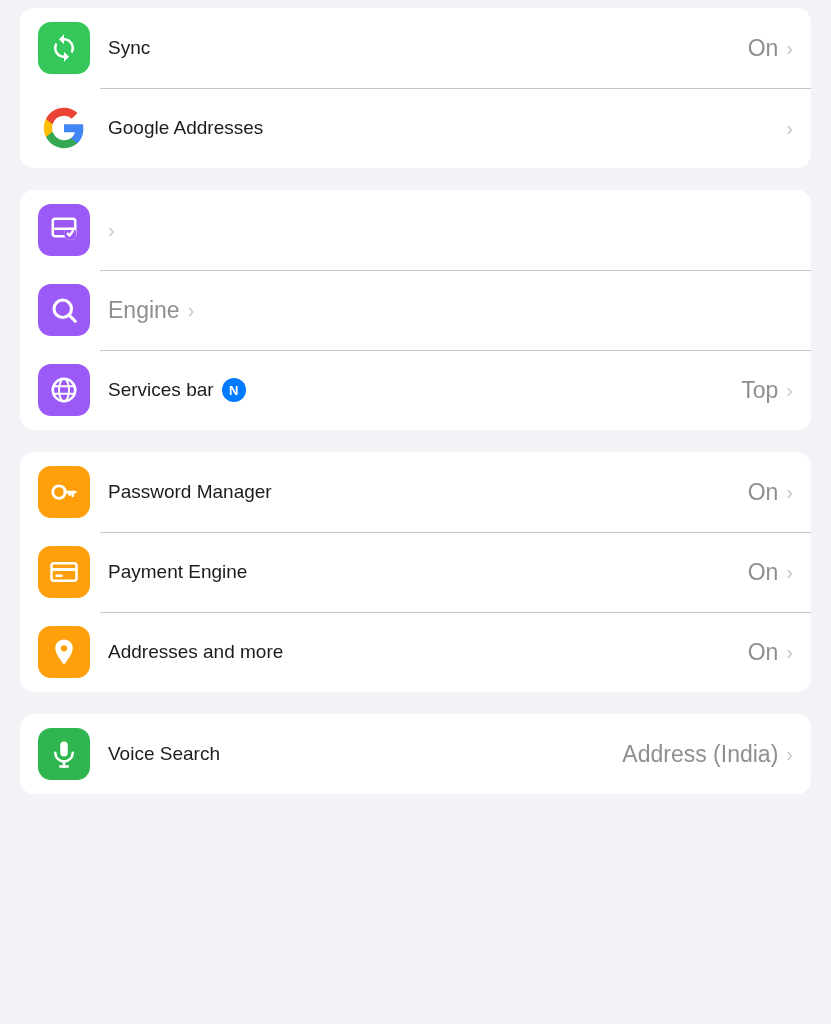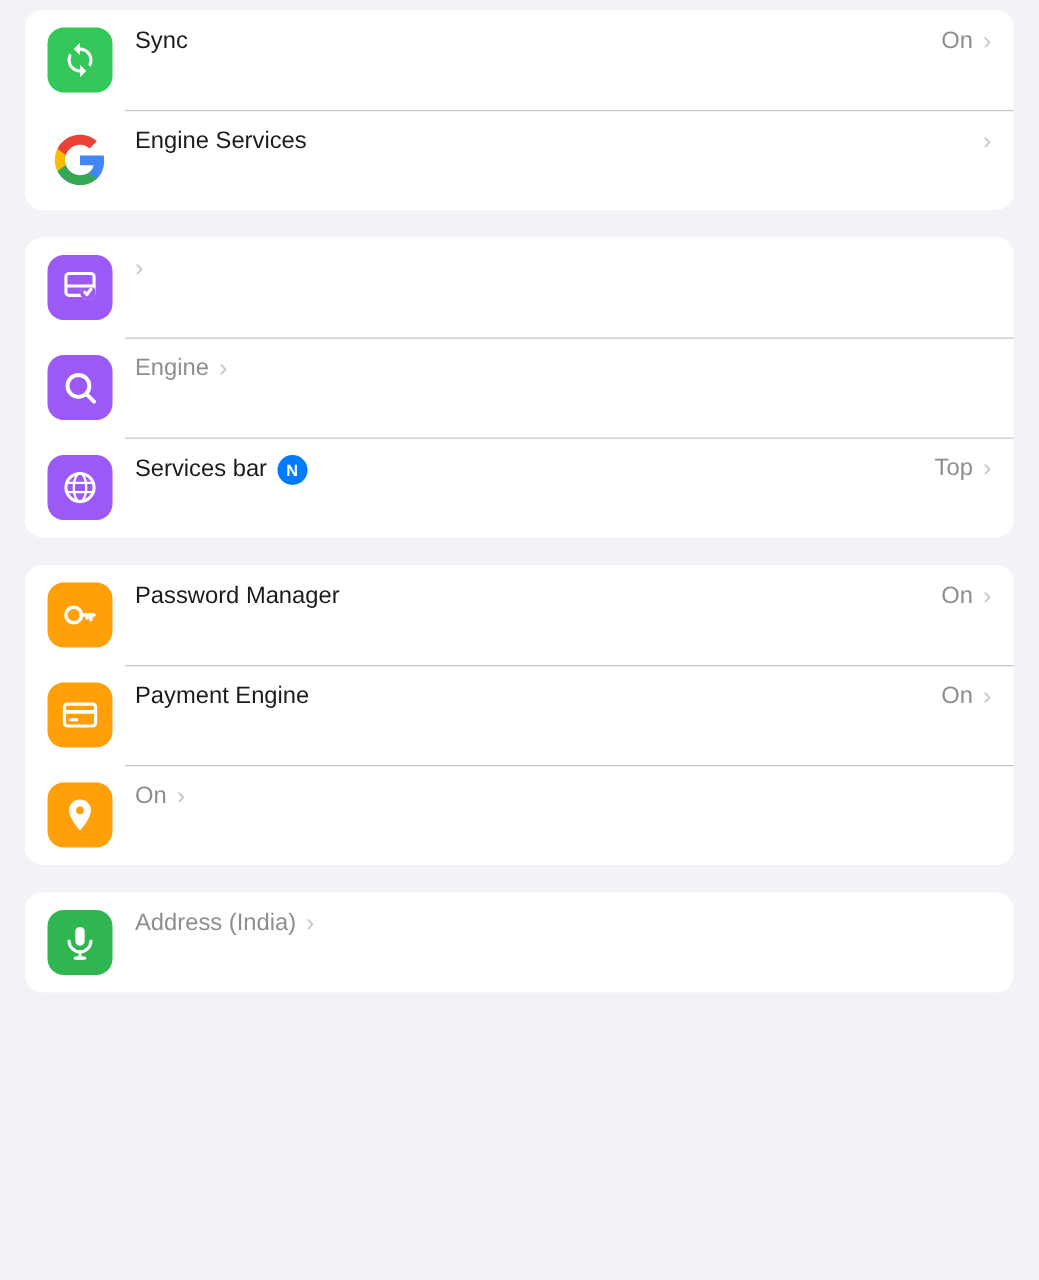--- a/index.html
+++ b/index.html
@@ -19,21 +19,21 @@
 
     .section {
       background: #ffffff;
       border-radius: 14px;
       margin-bottom: 22px;
       overflow: hidden;
     }
 
     .row {
       display: flex;
-      align-items: flex-start;
+      align-items: center;
       padding: 14px 18px;
       min-height: 70px;
       position: relative;
     }
 
     .row:not(:last-child)::after {
       content: '';
       position: absolute;
       bottom: 0;
       left: 80px;
@@ -81,21 +81,21 @@
       font-weight: 700;
       width: 24px;
       height: 24px;
       border-radius: 50%;
       display: flex;
       align-items: center;
       justify-content: center;
     }
 
     .row-value {
-      font-size: 19px;
+      font-size: 23px;
       color: #8e8e93;
       margin-right: 8px;
     }
 
     .chevron {
       color: #c7c7cc;
       font-size: 20px;
       font-weight: 500;
     }
   </style>
@@ -119,21 +119,21 @@
       <div class="row">
         <div style="width: 52px; height: 52px; margin-right: 18px; flex-shrink: 0; display: flex; align-items: center; justify-content: center;">
           <svg viewBox="0 0 24 24" width="44" height="44">
         <path d="M22.56 12.25c0-.78-.07-1.53-.2-2.25H12v4.26h5.92c-.26 1.37-1.04 2.53-2.21 3.31v2.77h3.57c2.08-1.92 3.28-4.74 3.28-8.09z" fill="#4285F4"></path>
         <path d="M12 23c2.97 0 5.46-.98 7.28-2.66l-3.57-2.77c-.98.66-2.23 1.06-3.71 1.06-2.86 0-5.29-1.93-6.16-4.53H2.18v2.84C3.99 20.53 7.7 23 12 23z" fill="#34A853"></path>
         <path d="M5.84 14.09c-.22-.66-.35-1.36-.35-2.09s.13-1.43.35-2.09V7.07H2.18C1.43 8.55 1 10.22 1 12s.43 3.45 1.18 4.93l2.85-2.22.81-.62z" fill="#FBBC05"></path>
         <path d="M12 5.38c1.62 0 3.06.56 4.21 1.64l3.15-3.15C17.45 2.09 14.97 1 12 1 7.7 1 3.99 3.47 2.18 7.07l3.66 2.84c.87-2.6 3.3-4.53 6.16-4.53z" fill="#EA4335"></path>
       </svg>
         </div>
         <div class="row-label">
-          <span>Engine Services</span>
+          <span>Google Addresses</span>
         </div>
         <span class="chevron">›</span>
       </div>
     </div>
     <div class="section">
       <div class="row">
         <div class="icon-wrap purple">
           <svg viewBox="0 0 24 24" class="icon-svg">
             <rect x="3" y="3" width="18" height="14" rx="2" fill="none" stroke="white" stroke-width="2"></rect>
             <circle cx="17" cy="15" r="5" fill="white" stroke="white" stroke-width="0"></circle>
@@ -201,31 +201,37 @@
         <span class="row-value">On</span>
         <span class="chevron">›</span>
       </div>
       <div class="row">
         <div class="icon-wrap orange">
           <svg viewBox="0 0 24 24" class="icon-svg">
             <path d="M12 2C8.13 2 5 5.13 5 9c0 5.25 7 13 7 13s7-7.75 7-13c0-3.87-3.13-7-7-7z" fill="white"></path>
             <circle cx="12" cy="9" r="2.5" fill="#ff9f0a"></circle>
           </svg>
         </div>
+        <div class="row-label">
+          <span>Addresses and more</span>
+        </div>
         <span class="row-value">On</span>
         <span class="chevron">›</span>
       </div>
     </div>
     <div class="section">
       <div class="row">
         <div class="icon-wrap dark-green">
           <svg viewBox="0 0 24 24" class="icon-svg">
             <rect x="9" y="2" width="6" height="12" rx="3" fill="white"></rect>
             <path d="M5 11c0 3.87 3.13 7 7 7s7-3.13 7-7" fill="none" stroke="white" stroke-width="2" stroke-linecap="round"></path>
             <line x1="12" y1="18" x2="12" y2="22" stroke="white" stroke-width="2" stroke-linecap="round"></line>
             <line x1="9" y1="22" x2="15" y2="22" stroke="white" stroke-width="2" stroke-linecap="round"></line>
           </svg>
         </div>
+        <div class="row-label">
+          <span>Voice Search</span>
+        </div>
         <span class="row-value">Address (India)</span>
         <span class="chevron">›</span>
       </div>
     </div>
   </div>
 
 </body></html>

